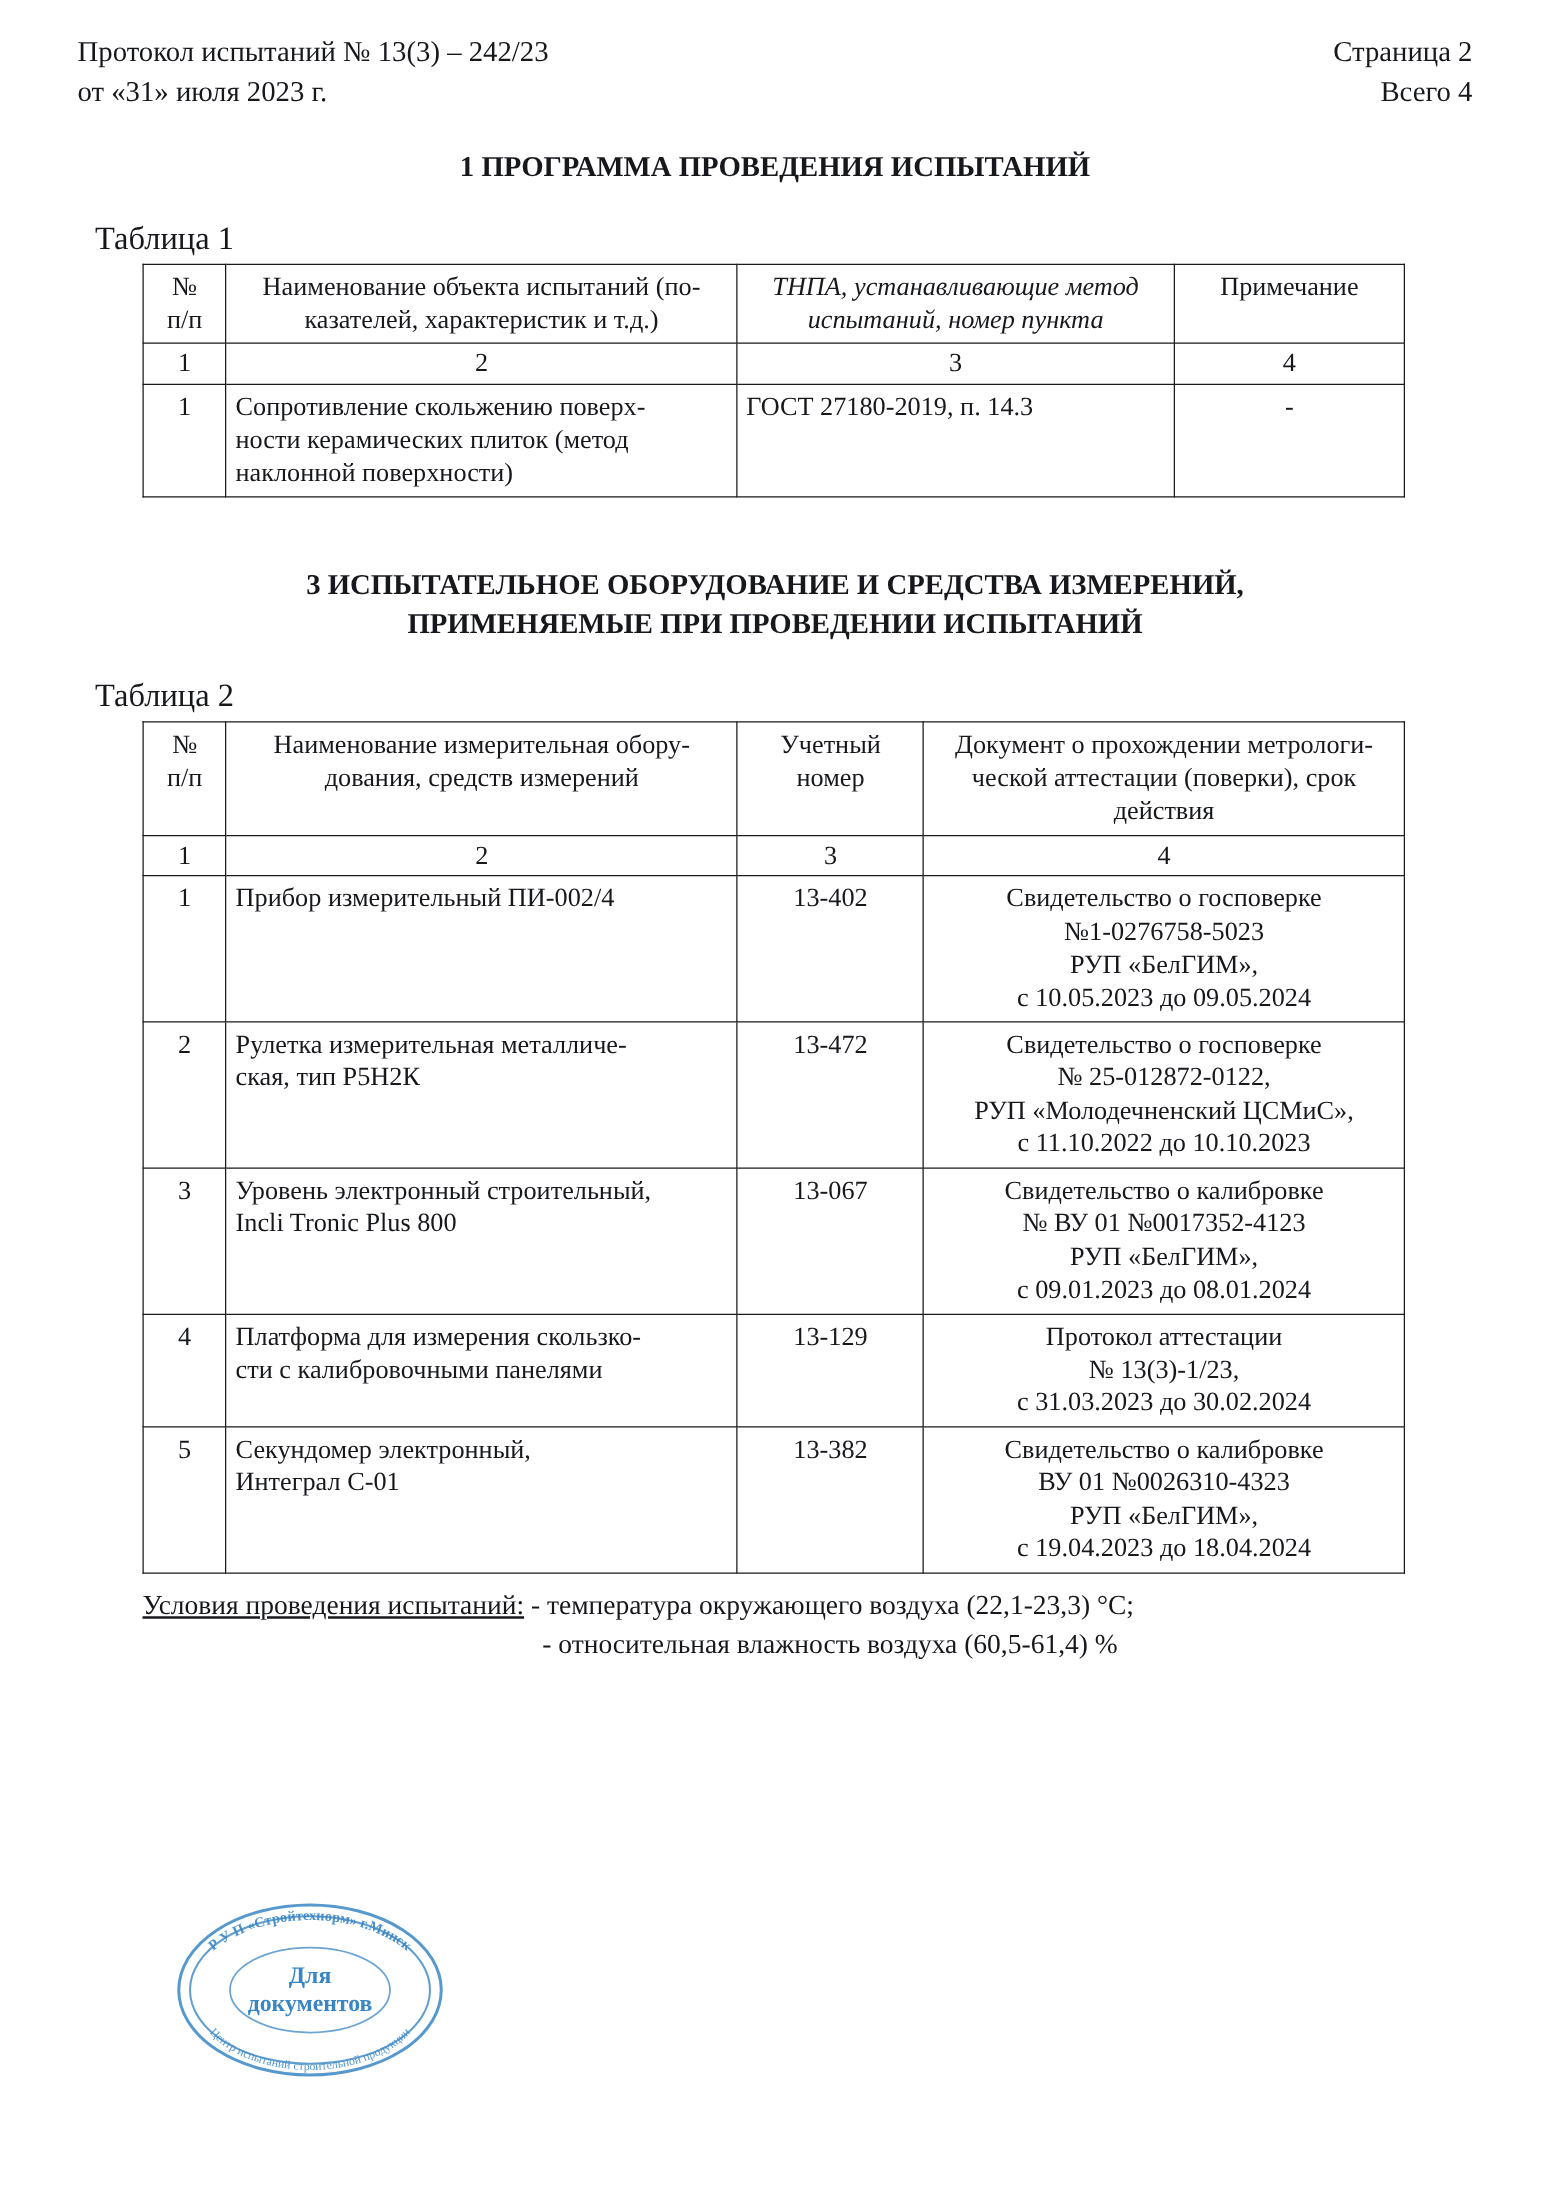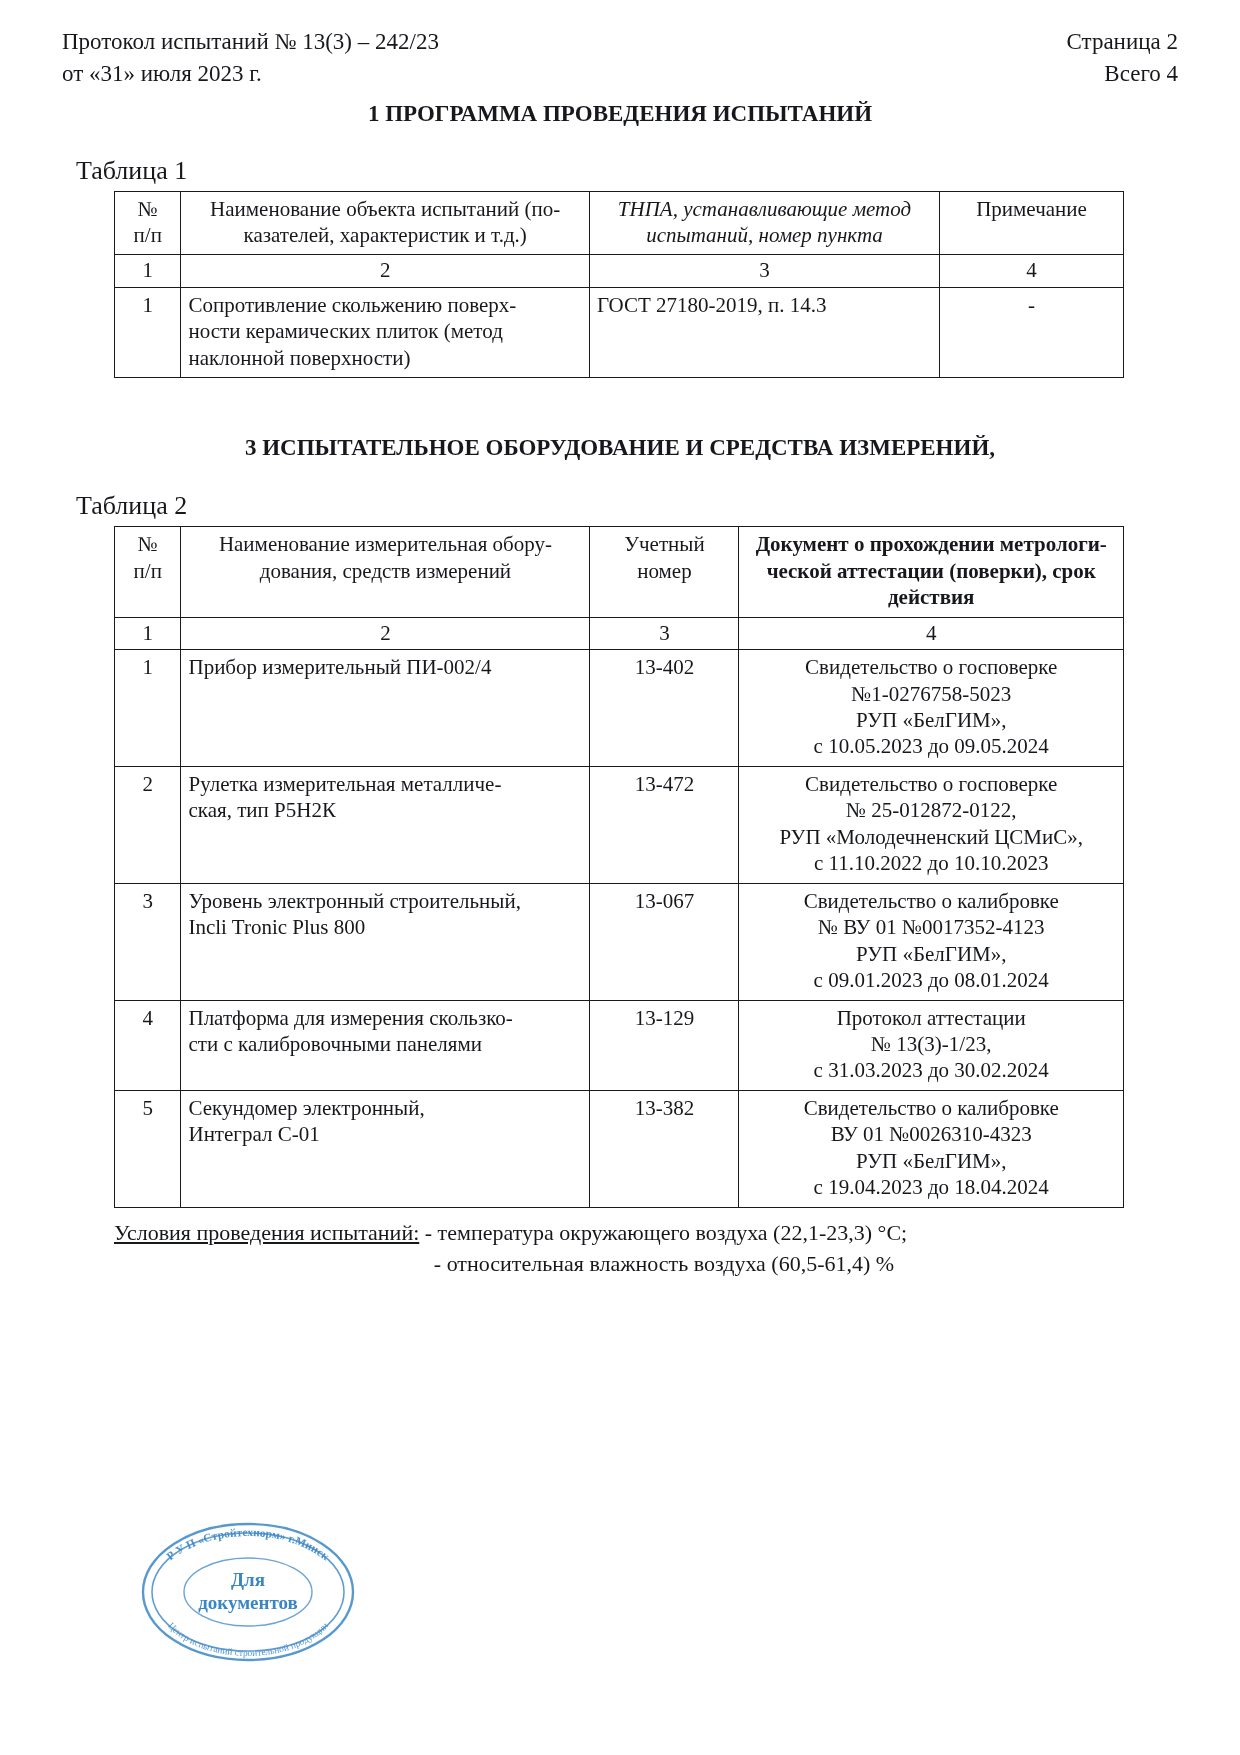--- a/index.html
+++ b/index.html
@@ -34,21 +34,21 @@
   }
   .header-left { text-align: left; }
   .header-right { text-align: right; }
 
   
   .section-title {
     text-align: center;
     font-weight: bold;
     font-size: 23px;
     line-height: 1.35;
-    margin: 9px 0 0 0;
+    margin: 29px 0 0 0;
   }
   .section-title.two-line { margin-top: 54px; }
 
   .table-caption {
     font-size: 26px;
     margin: 26px 0 5px 14px;
   }
   .table-caption.second { margin-top: 28px; }
 
   
@@ -73,21 +73,21 @@
   
   .t1 .col-no { width: 52px; }
   .t1 .col-name { width: 398px; }
   .t1 .col-tnpa { width: 338px; font-style: italic; }
   .t1 .col-note { width: 170px; }
 
   
   .t2 .col-no { width: 52px; }
   .t2 .col-name { width: 398px; }
   .t2 .col-acc { width: 135px; }
-  .t2 .col-doc { width: 373px; font-weight: bold; }
+  .t2 .col-doc { width: 373px; }
 
   .cell-multiline { white-space: pre-line; }
 
   
   .conditions {
     margin: 10px 0 0 52px;
     font-size: 22px;
     line-height: 1.4;
     width: 1010px;
   }
@@ -154,20 +154,21 @@
 ности керамических плиток (метод
 наклонной поверхности)</td>
         <td class="c-left">ГОСТ 27180-2019, п. 14.3</td>
         <td class="c-center">-</td>
       </tr>
     </tbody>
   </table>
 
   <div class="section-title two-line">
     <div>3 ИСПЫТАТЕЛЬНОЕ ОБОРУДОВАНИЕ И СРЕДСТВА ИЗМЕРЕНИЙ,</div>
+    <div>ПРИМЕНЯЕМЫЕ ПРИ ПРОВЕДЕНИИ ИСПЫТАНИЙ</div>
   </div>
 
   <div class="table-caption second">Таблица 2</div>
 
   <table class="t2">
     <tbody>
       <tr class="th-head">
         <td class="col-no cell-multiline">№
 п/п</td>
         <td class="col-name cell-multiline">Наименование измерительная обору-

